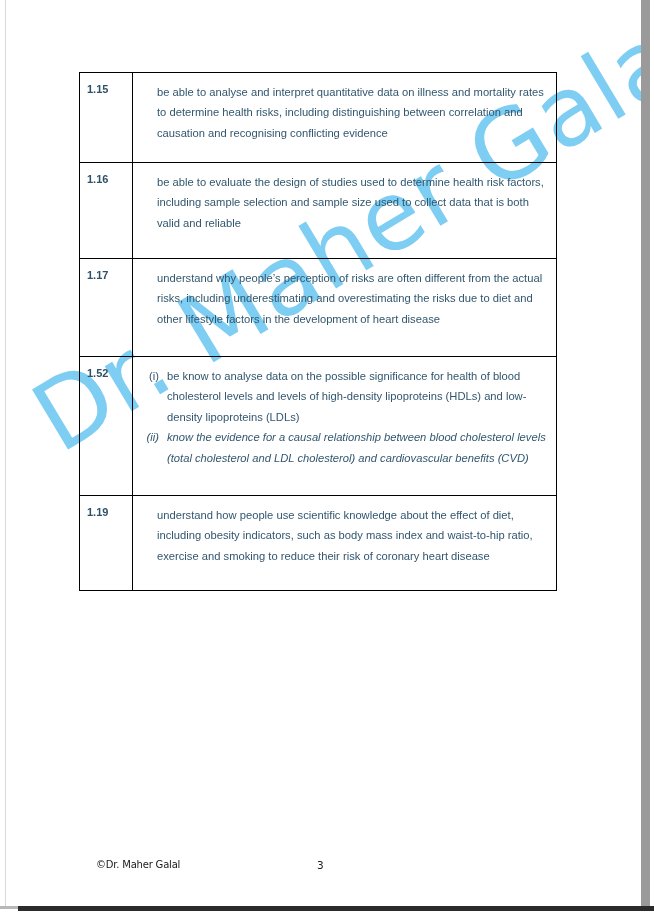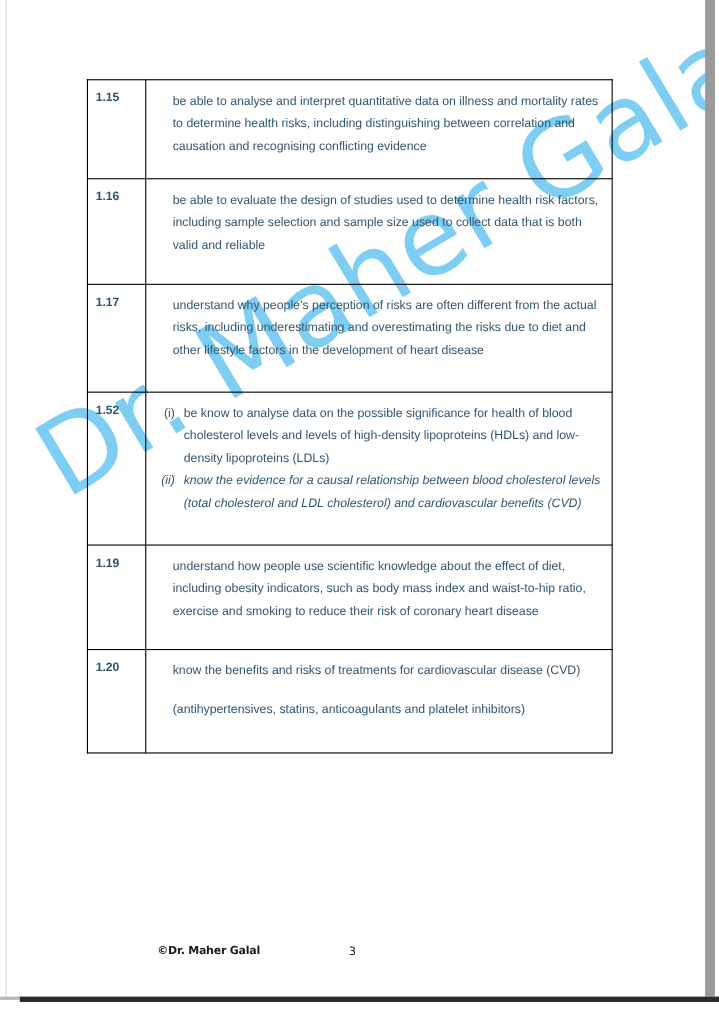--- a/index.html
+++ b/index.html
@@ -168,24 +168,23 @@
     width: 654px;
     height: 20px;
     z-index: 4;
   }
   .footer-copyright {
     position: absolute;
     left: 96px;
     top: 0;
     font-family: "DejaVu Sans", sans-serif;
     font-size: 10px;
-    font-weight: bold;
+    font-weight: normal;
     color: #1a1a1a;
     letter-spacing: -0.2px;
-    margin-left: 47px;
   }
   .footer-pagenum {
     position: absolute;
     left: 317px;
     top: 0;
     font-family: "DejaVu Sans", sans-serif;
     font-size: 10.5px;
     color: #1a1a1a;
   }
 </style>
@@ -237,27 +236,20 @@
         </td>
       </tr>
 
       <tr class="r119">
         <td class="code-cell">1.19</td>
         <td class="body-cell">
           <div class="para">understand how people use scientific knowledge about the effect of diet, including obesity indicators, such as body mass index and waist-to-hip ratio, exercise and smoking to reduce their risk of coronary heart disease</div>
         </td>
       </tr>
 
-      <tr class="r120">
-        <td class="code-cell">1.20</td>
-        <td class="body-cell">
-          <div class="para">know the benefits and risks of treatments for cardiovascular disease (CVD)</div>
-          <div class="para">(antihypertensives, statins, anticoagulants and platelet inhibitors)</div>
-        </td>
-      </tr>
     </tbody>
   </table>
 
   <div class="footer">
     <span class="footer-copyright">©Dr. Maher Galal</span>
     <span class="footer-pagenum">3</span>
   </div>
 
   <div class="edge-bottom-left"></div>
   <div class="edge-bottom"></div>

